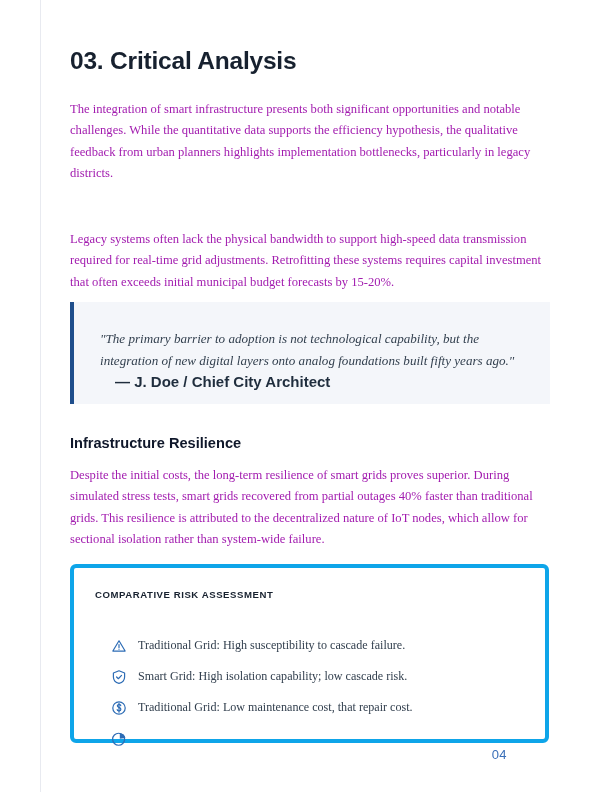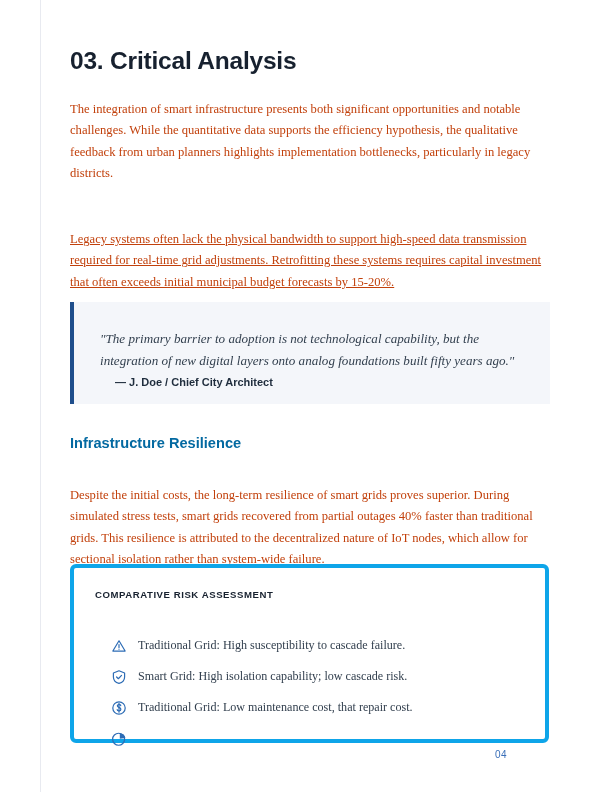--- a/index.html
+++ b/index.html
@@ -51,26 +51,26 @@
   }
 
   .para {
     position: absolute;
     left: 0;
     margin: 0;
     width: 476px;
     font-family: "Liberation Serif", "DejaVu Serif", serif;
     font-size: 12.6px;
     line-height: 21.4px;
-    color: #c2410c;
+    color: #a21caf;
     text-align: left;
   }
   .para-1 { top: 99px; }
-  .para-2 { top: 229px; text-decoration: underline; }
-  .para-3 { top: 465px; margin-top: 20px; }
+  .para-2 { top: 229px; }
+  .para-3 { top: 465px; }
 
   .quote-block {
     position: absolute;
     left: 0;
     top: 302px;
     width: 480px;
     height: 102px;
     background: #f4f6fa;
     box-sizing: border-box;
     border-left: 4px solid #1f4e8c;
@@ -87,36 +87,36 @@
     line-height: 22.4px;
     color: #33404f;
   }
   .quote-attrib {
     position: absolute;
     left: 41px;
     top: 73px;
     margin: 0;
     font-family: "Liberation Sans", "DejaVu Sans", sans-serif;
     font-weight: bold;
-    font-size: 11px;
+    font-size: 15px;
     line-height: 14px;
     color: #1f2d3d;
     white-space: nowrap;
   }
 
   .sub-title {
     position: absolute;
     left: 0;
     top: 433px;
     margin: 0;
     font-family: "Liberation Sans", "DejaVu Sans", sans-serif;
     font-weight: bold;
     font-size: 14.6px;
     line-height: 20px;
-    color: #0369a1;
+    color: #0f172a;
     white-space: nowrap;
   }
 
   .risk-card {
     position: absolute;
     left: 0;
     top: 564px;
     width: 479px;
     height: 179px;
     box-sizing: border-box;
@@ -168,21 +168,21 @@
     color: #33404f;
     white-space: nowrap;
   }
 
   .page-number {
     position: absolute;
     right: 43px;
     top: 748px;
     margin: 0;
     font-family: "Liberation Sans", "DejaVu Sans", sans-serif;
-    font-size: 10px;
+    font-size: 13px;
     line-height: 14px;
     color: #3a6fb8;
     letter-spacing: 0.4px;
   }
 </style>
 </head>
 <body>
 
 <div class="page">
 

